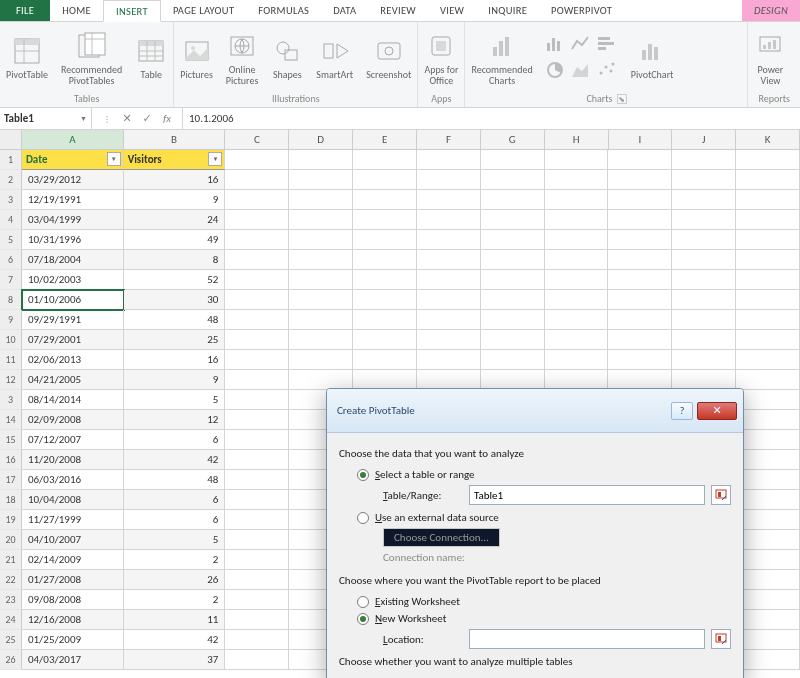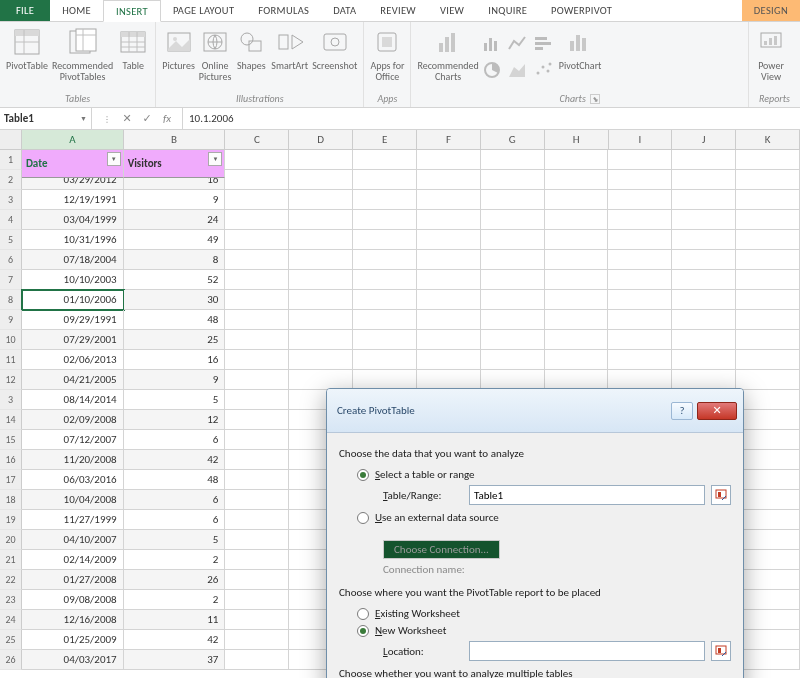--- a/index.html
+++ b/index.html
@@ -2,73 +2,73 @@
 <html><head>
 <meta charset="utf-8">
 <style>
   * { box-sizing: border-box; font-family: "Segoe UI", Calibri, Arial, sans-serif; }
   body { margin:0; width:800px; height:678px; background:#fff; overflow:hidden; font-size:11px; color:#444; position:relative;}
   
   .tabs { display:flex; height:22px; background:#fff; border-bottom:1px solid #d4d4d4;}
   .tab { padding:0 12px; line-height:22px; font-size:10.5px; color:#444; cursor:pointer; letter-spacing:0.3px;}
   .tab.file { background:#217346; color:#fff; padding:0 16px;}
   .tab.active { color:#217346; border:1px solid #d4d4d4; border-bottom:1px solid #fff; background:#fff; margin-bottom:-1px;}
-  .tab.design { margin-left:auto; background:#fdba74; color:#555;}
+  .tab.design { margin-left:auto; background:#f9a8d4; color:#555;font-style:italic;}
   
   .ribbon { display:flex; height:86px; background:#f5f6f7; border-bottom:1px solid #d4d4d4;}
   .group { border-right:1px solid #e1e1e1; display:flex; flex-direction:column; justify-content:space-between; padding:2px 4px 0;}
-  .group-buttons { display:flex; align-items:flex-start; gap:0; flex:1;}
+  .group-buttons { display:flex; align-items:center; gap:9px; flex:1;}
   .gbtn { display:flex; flex-direction:column; align-items:center; justify-content:flex-start; width:auto; min-width:36px; padding:2px; color:#666; cursor:pointer;}
   .gbtn .ico { width:32px; height:32px; display:flex; align-items:center; justify-content:center;}
   .gbtn .lbl { font-size:10px; text-align:center; color:#666; line-height:11px; margin-top:2px; white-space:pre-line;}
-  .group-label { font-size:10px; color:#888; text-align:right; padding:1px 6px 2px; display:flex; align-items:center; justify-content:center; gap:4px;font-style:italic;}
+  .group-label { font-size:10px; color:#888; text-align:right; padding:1px 6px 2px; display:flex; align-items:center; justify-content:center; gap:4px;}
   .group-label .dlaunch { font-size:8px; color:#999; border:1px solid #ccc; width:10px; height:10px; display:flex; align-items:center; justify-content:center;}
   svg { display:block; }
   
   .fxbar { display:flex; height:22px; border-bottom:1px solid #d4d4d4; align-items:stretch;}
   .namebox { width:92px; border-right:1px solid #d4d4d4; display:flex; align-items:center; padding:0 4px; font-weight:600; color:#333; position:relative;}
   .namebox .dd { position:absolute; right:4px; font-size:7px; color:#777;}
   .fxctrl { display:flex; align-items:center; gap:6px; padding:0 8px; border-right:1px solid #d4d4d4; color:#888;}
   .fxctrl span { width:14px; text-align:center;}
   .formula { flex:1; display:flex; align-items:center; padding:0 6px; color:#333;}
   
   .sheet { position:relative; height:548px; overflow:hidden;}
   .colhdrs { display:flex; height:20px; background:#f3f3f3;}
   .corner { width:22px; border-right:1px solid #ccc; border-bottom:1px solid #ccc; background:#eee;}
   .colhdr { border-right:1px solid #ccc; border-bottom:1px solid #ccc; text-align:center; line-height:20px; color:#555; font-size:11px;}
   .colhdr.sel { background:#d6e9d8; color:#217346;}
   .wA{width:102px;} .wB{width:102px;} .wstd{width:64px;}
   .thdr { display:flex; height:20px;}
   .rowhdr { width:22px; background:#eee; border-right:1px solid #ccc; border-bottom:1px solid #e5e5e5; text-align:center; line-height:20px; color:#666; font-size:10px;}
-  .thcell { height:28px; border-right:1px solid #d4d4d4; border-bottom:1px solid #999; background:#f0abfc; color:#333; font-weight:600; display:flex; align-items:center; padding:0 4px; position:relative;}
+  .thcell { height:20px; border-right:1px solid #d4d4d4; border-bottom:1px solid #999; background:#fde047; color:#333; font-weight:600; display:flex; align-items:center; padding:0 4px; position:relative;}
   .thcell.date { color:#217346;}
   .thcell .filter { position:absolute; right:2px; top:2px; width:14px; height:14px; border:1px solid #aaa; background:#fcfcfc; display:flex; align-items:center; justify-content:center; font-size:6px; color:#666;}
   .row { display:flex; height:20px;}
   .cell { height:20px; border-right:1px solid #d4d4d4; border-bottom:1px solid #d4d4d4; padding:0 6px; line-height:20px; color:#333; text-align:right; font-size:11px;}
-  .cell.left { text-align:right;}
+  .cell.left { text-align:left;}
   .row.alt .cell.band { background:#f5f5f5;}
   .row .cell.band.activecell { outline:2px solid #217346; outline-offset:-1px; background:#fff !important;}
   
   .dialog { position:absolute; left:326px; top:258px; width:418px; background:#f0f0f0; border:1px solid #6f8ea9; border-radius:4px 4px 0 0; box-shadow:0 6px 24px rgba(0,0,0,0.35); font-size:11px; color:#222;}
   .dlgtitle { height:44px; background:linear-gradient(#eef5fb,#d7e6f5); border-bottom:1px solid #b7c7d9; display:flex; align-items:center; padding:0 6px 0 10px; border-radius:3px 3px 0 0;}
   .dlgtitle .txt { flex:1; color:#2b4a6b;}
   .dlgtitle .help { width:22px; height:18px; background:linear-gradient(#f7fbff,#d7e9f9); border:1px solid #9bb7d4; border-radius:2px; display:flex; align-items:center; justify-content:center; color:#3a5b7d; margin-right:4px;}
   .dlgtitle .close { width:40px; height:18px; background:linear-gradient(#e27a7a,#c53727); border:1px solid #8f261a; border-radius:2px; display:flex; align-items:center; justify-content:center; color:#fff;}
   .dlgbody { padding:10px 12px 4px;}
   .dlgbody .section { margin:4px 0 8px; color:#222;}
   .radio-row, .check-row { display:flex; align-items:center; gap:6px; margin:4px 0 4px 18px;}
   .radio { width:12px; height:12px; border:1px solid #7a7a7a; border-radius:50%; background:#fff; display:flex; align-items:center; justify-content:center;}
   .radio.checked::after { content:""; width:6px; height:6px; background:#3a7b3a; border-radius:50%;}
   .chk { width:12px; height:12px; border:1px solid #7a7a7a; background:#fff;}
   .u { text-decoration:underline;}
   .field-row { display:flex; align-items:center; gap:6px; margin:2px 0 6px 44px;}
   .field-row .lbl { width:80px;}
   .field-row input { flex:1; height:20px; border:1px solid #9aaec0; padding:0 4px; font-size:11px; background:#fff;}
   .refbtn { width:20px; height:20px; border:1px solid #9aaec0; background:#fff; display:flex; align-items:center; justify-content:center;}
-  .disabledbtn { margin:12px 0 4px 44px; display:inline-block; padding:2px 10px; border:1px solid #c8c8c8; color:#9a9a9a; background:#14532d;}
+  .disabledbtn { margin:0 0 4px 44px; display:inline-block; padding:2px 10px; border:1px solid #c8c8c8; color:#9a9a9a; background:#0f172a;}
   .connname { margin-left:44px; color:#8a8a8a; margin-bottom:10px;}
   .refglyph svg { width:14px; height:14px;}
 </style>
 </head>
 <body>
 
 <div class="tabs">
   <div class="tab file">FILE</div>
   <div class="tab">HOME</div>
   <div class="tab active">INSERT</div>
@@ -400,21 +400,21 @@
         <div class="cell wstd"></div>
         <div class="cell wstd"></div>
         <div class="cell wstd"></div>
         <div class="cell wstd"></div>
         <div class="cell wstd"></div>
         <div class="cell wstd"></div>
         <div class="cell wstd"></div>
       </div>
       <div class="row">
         <div class="rowhdr">7</div>
-        <div class="cell band left wA">10/10/2003</div>
+        <div class="cell band left wA">10/02/2003</div>
         <div class="cell band wB">52</div>
         <div class="cell wstd"></div>
         <div class="cell wstd"></div>
         <div class="cell wstd"></div>
         <div class="cell wstd"></div>
         <div class="cell wstd"></div>
         <div class="cell wstd"></div>
         <div class="cell wstd"></div>
         <div class="cell wstd"></div>
         <div class="cell wstd"></div>

